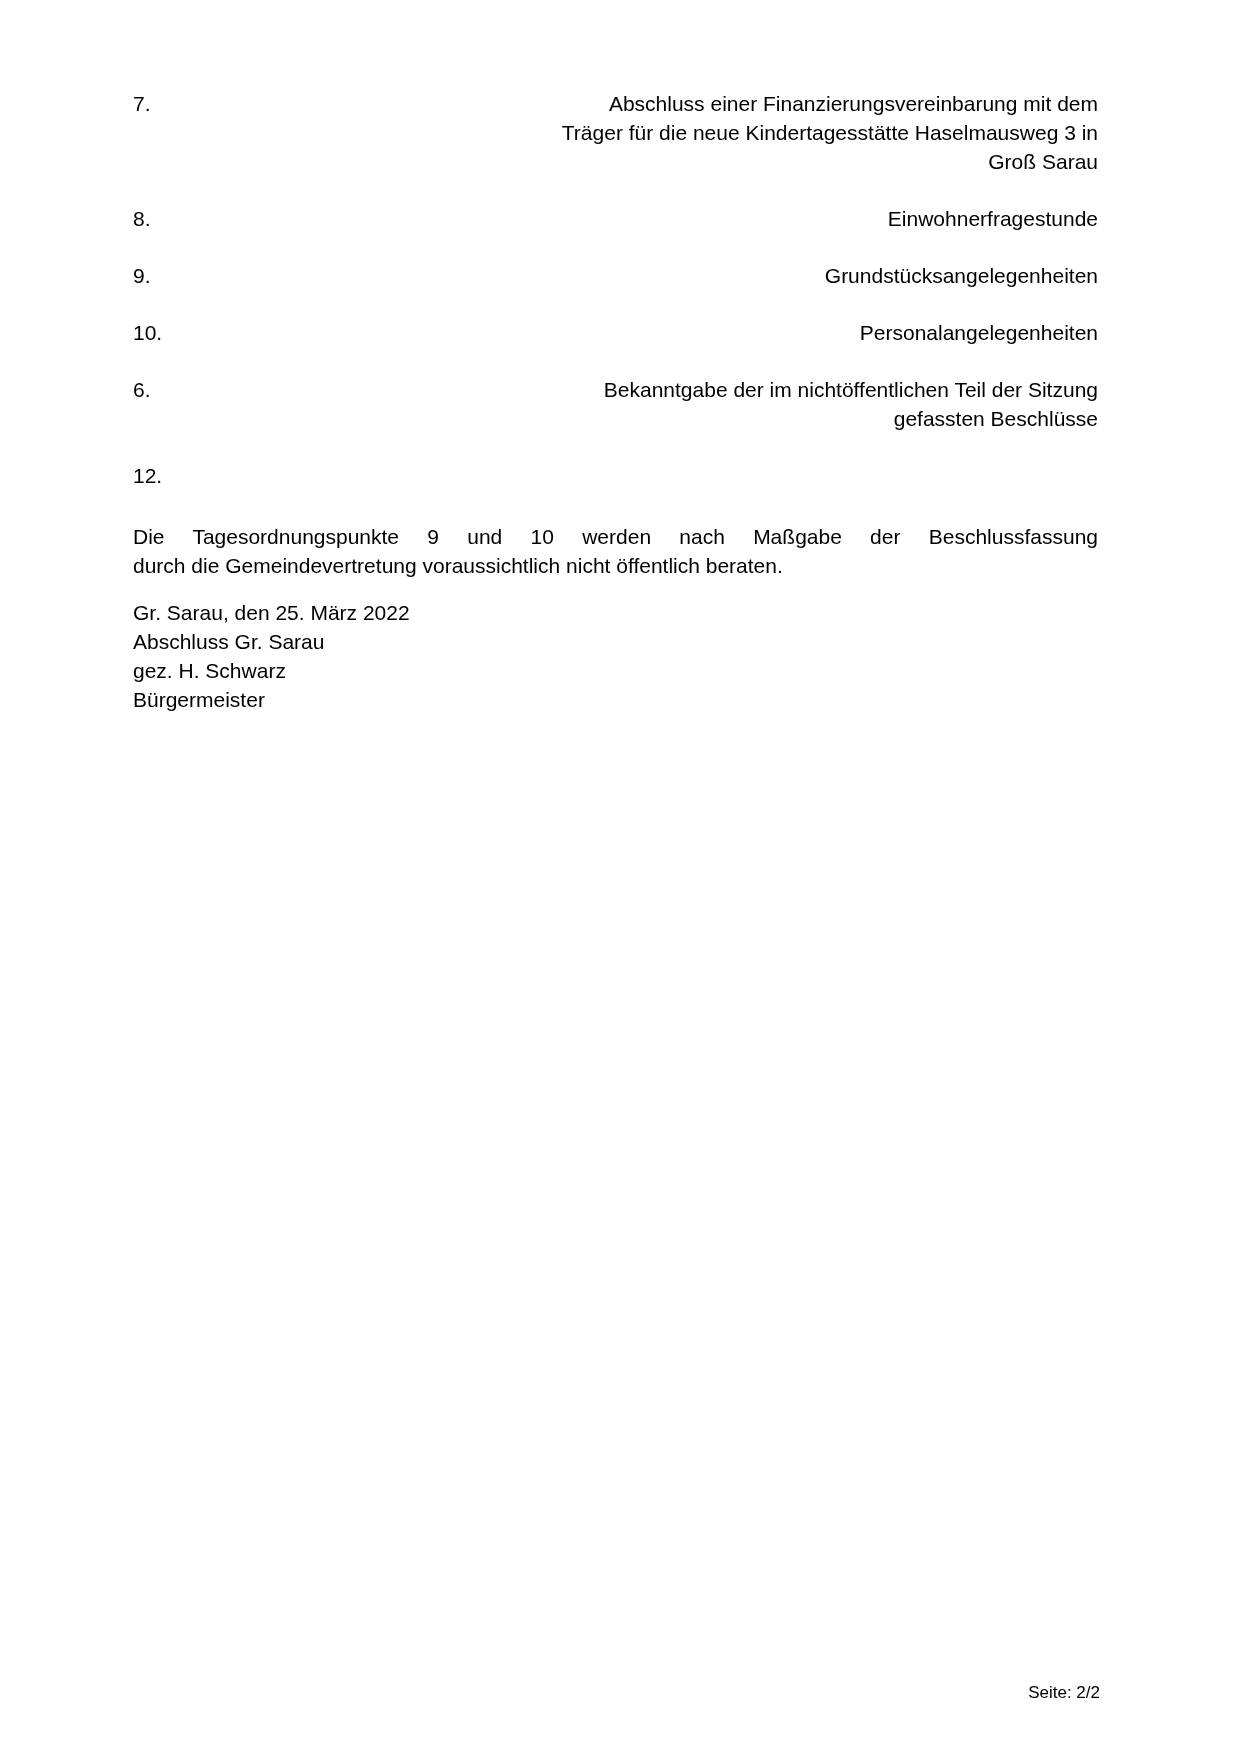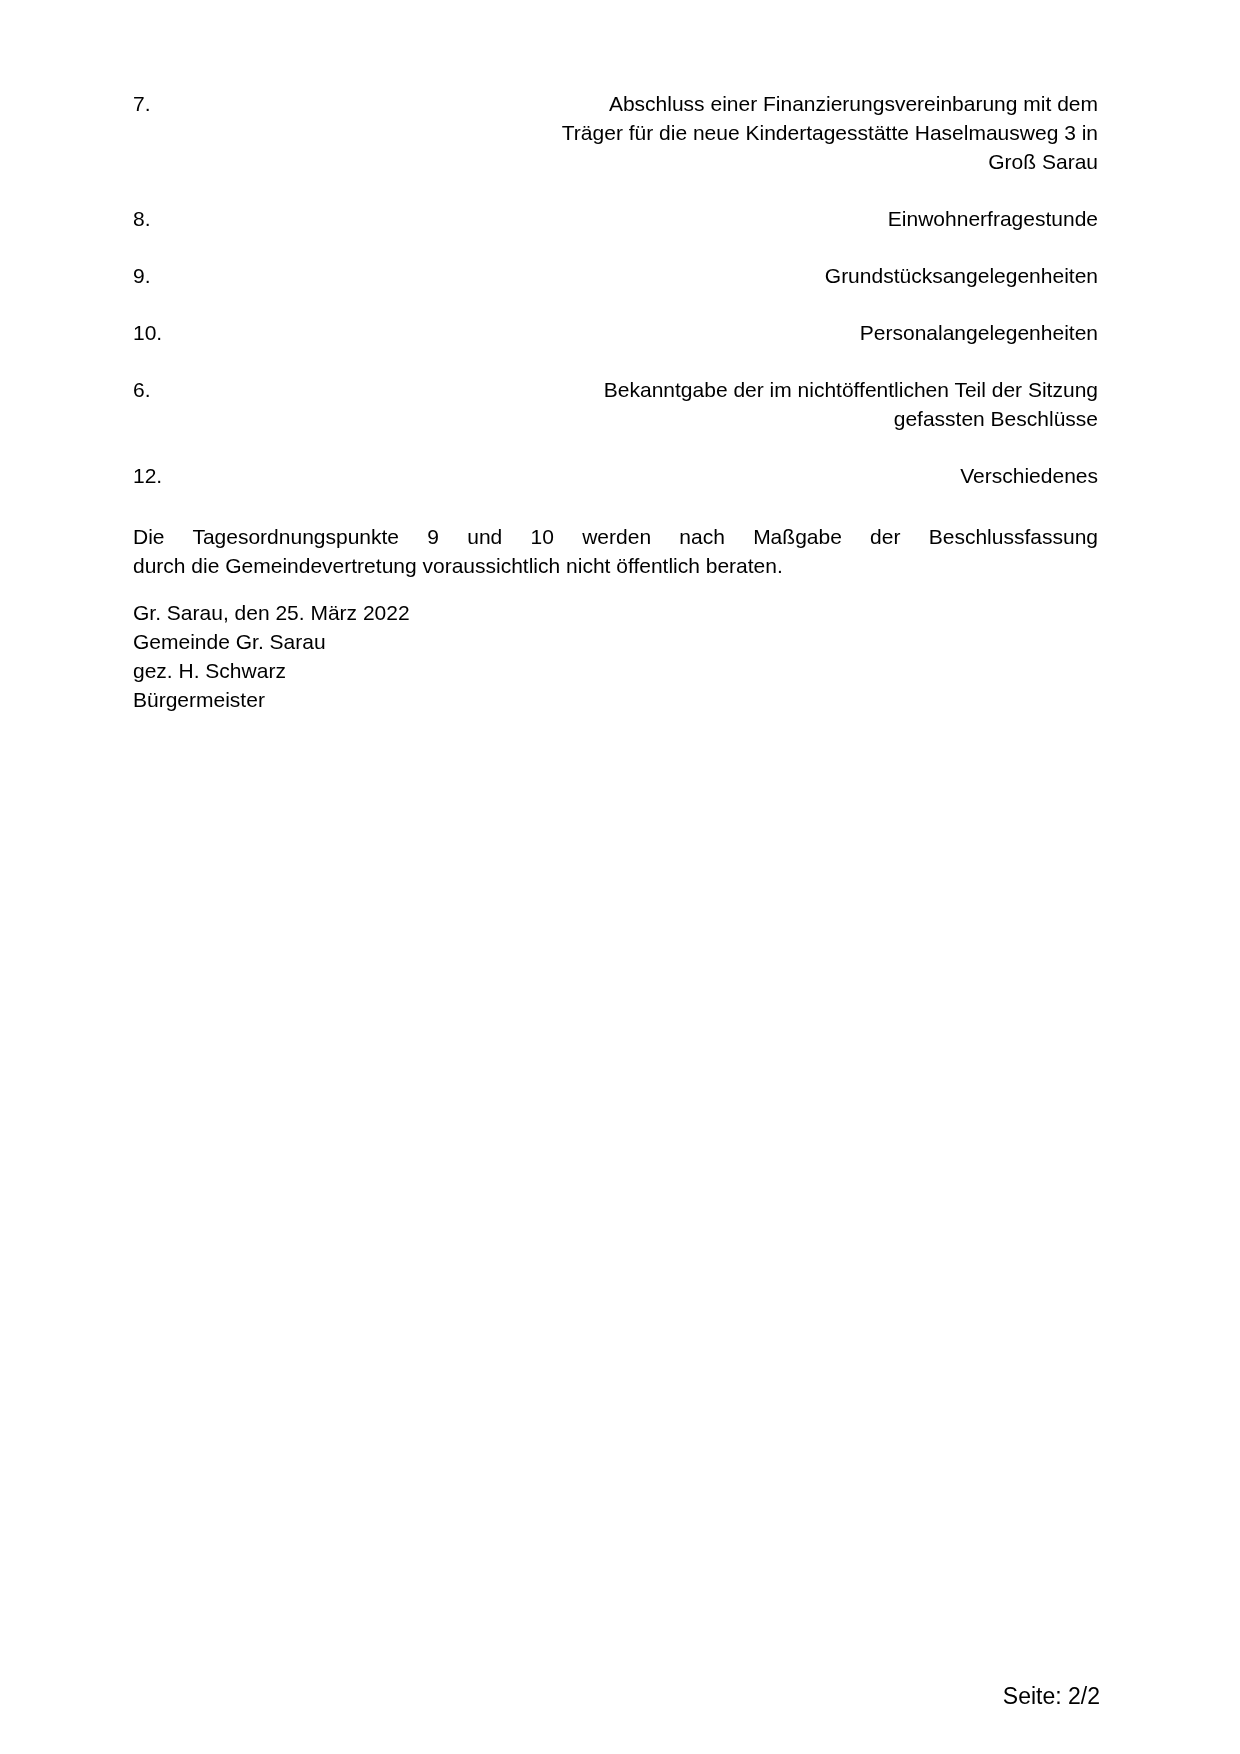--- a/index.html
+++ b/index.html
@@ -47,21 +47,21 @@
     text-align: justify;
     text-align-last: justify;
   }
   .signature {
     margin-top: 18px;
   }
   .footer {
     position: absolute;
     top: 1683px;
     right: 140px;
-    font-size: 23px;
+    font-size: 17px;
     line-height: normal;
   }
 </style>
 </head>
 <body>
 
 <div class="page">
   <main class="content">
 
     <div class="agenda-list">
@@ -83,32 +83,31 @@
         <span class="item-number">10.</span>
         <span class="item-text">Personalangelegenheiten</span>
       </div>
       <div class="agenda-item">
         <span class="item-number">6.</span>
         <span class="item-text">Bekanntgabe der im nichtöffentlichen Teil der Sitzung
 gefassten Beschlüsse</span>
       </div>
       <div class="agenda-item">
         <span class="item-number">12.</span>
-        <span class="item-text">Verschiedenes</span>
       </div>
     </div>
 
     <p class="note">
       <span class="note-line justified">Die Tagesordnungspunkte 9 und 10 werden nach Maßgabe der Beschlussfassung</span>
       <span class="note-line">durch die Gemeindevertretung voraussichtlich nicht öffentlich beraten.</span>
     </p>
 
     <div class="signature">
       <div>Gr. Sarau, den 25. März 2022</div>
-      <div>Gemeinde Gr. Sarau</div>
+      <div>Abschluss Gr. Sarau</div>
       <div>gez. H. Schwarz</div>
       <div>Bürgermeister</div>
     </div>
 
   </main>
 
   <div class="footer">Seite: 2/2</div>
 </div>
 
 </body></html>

